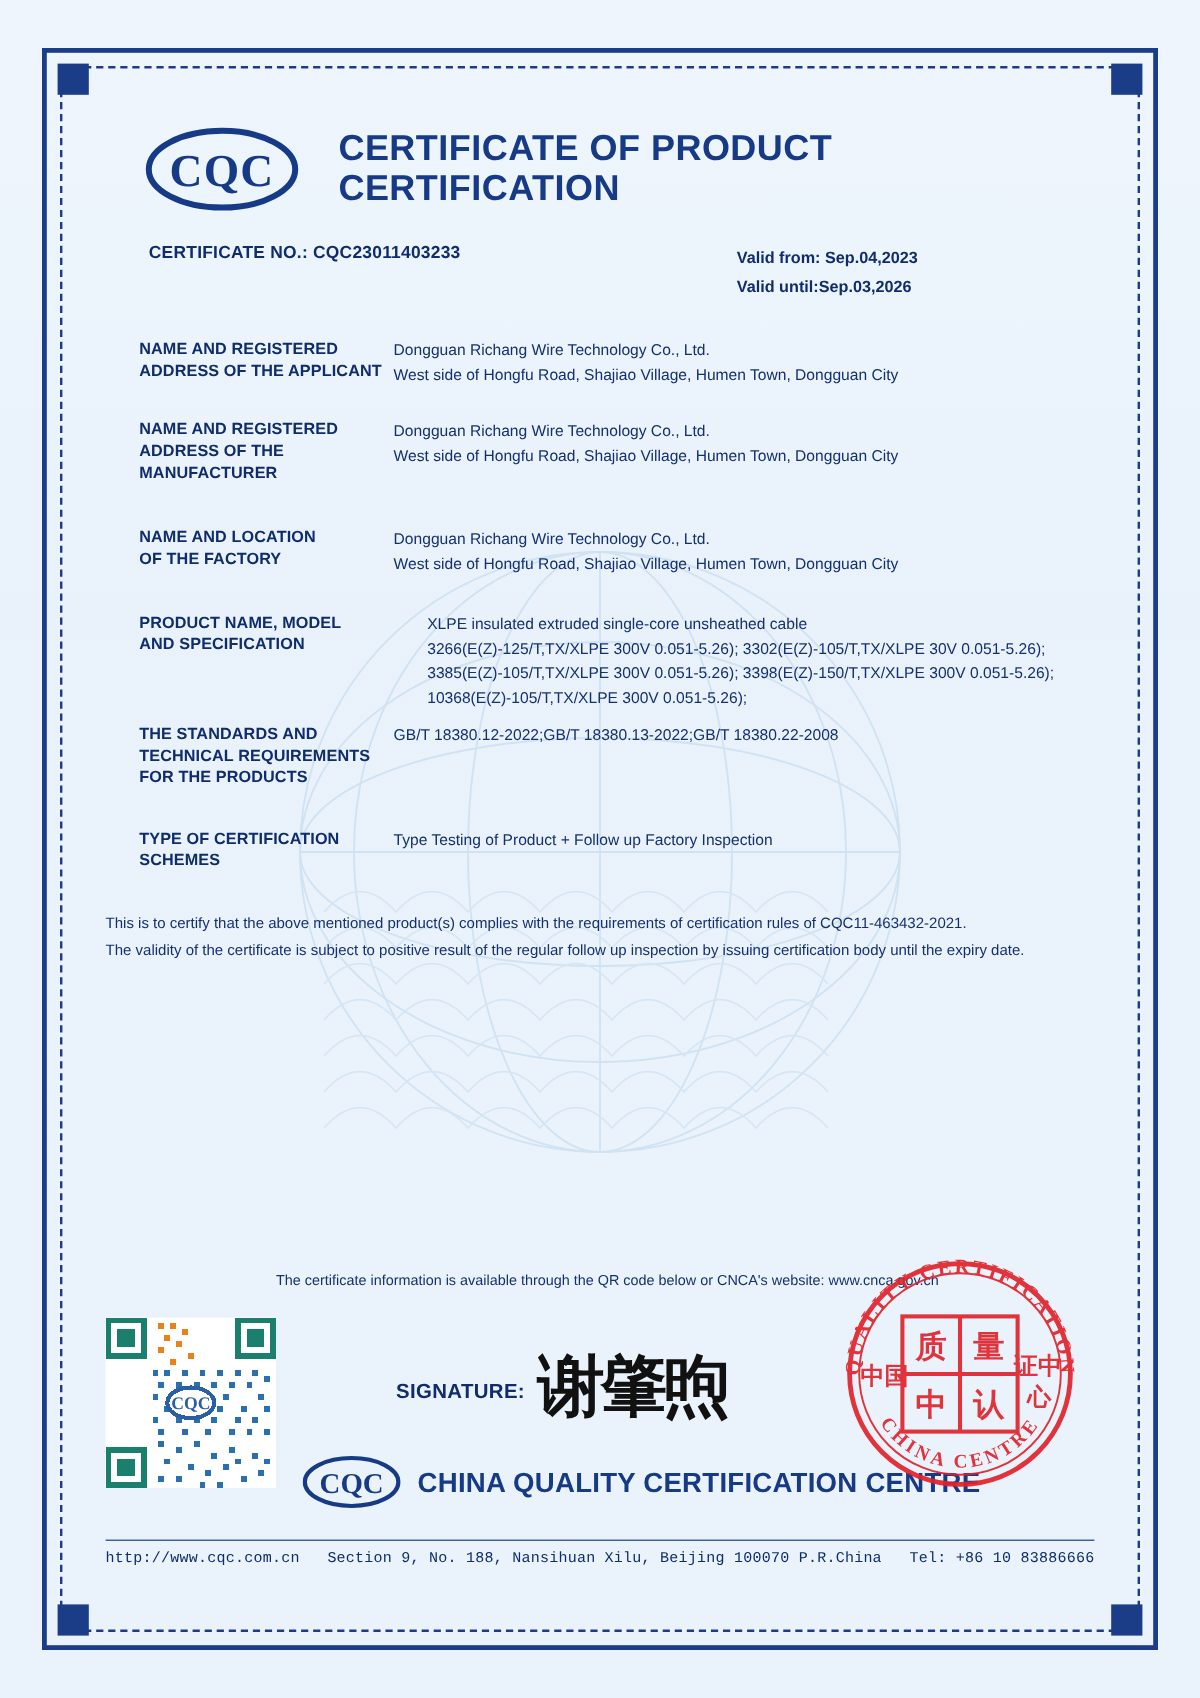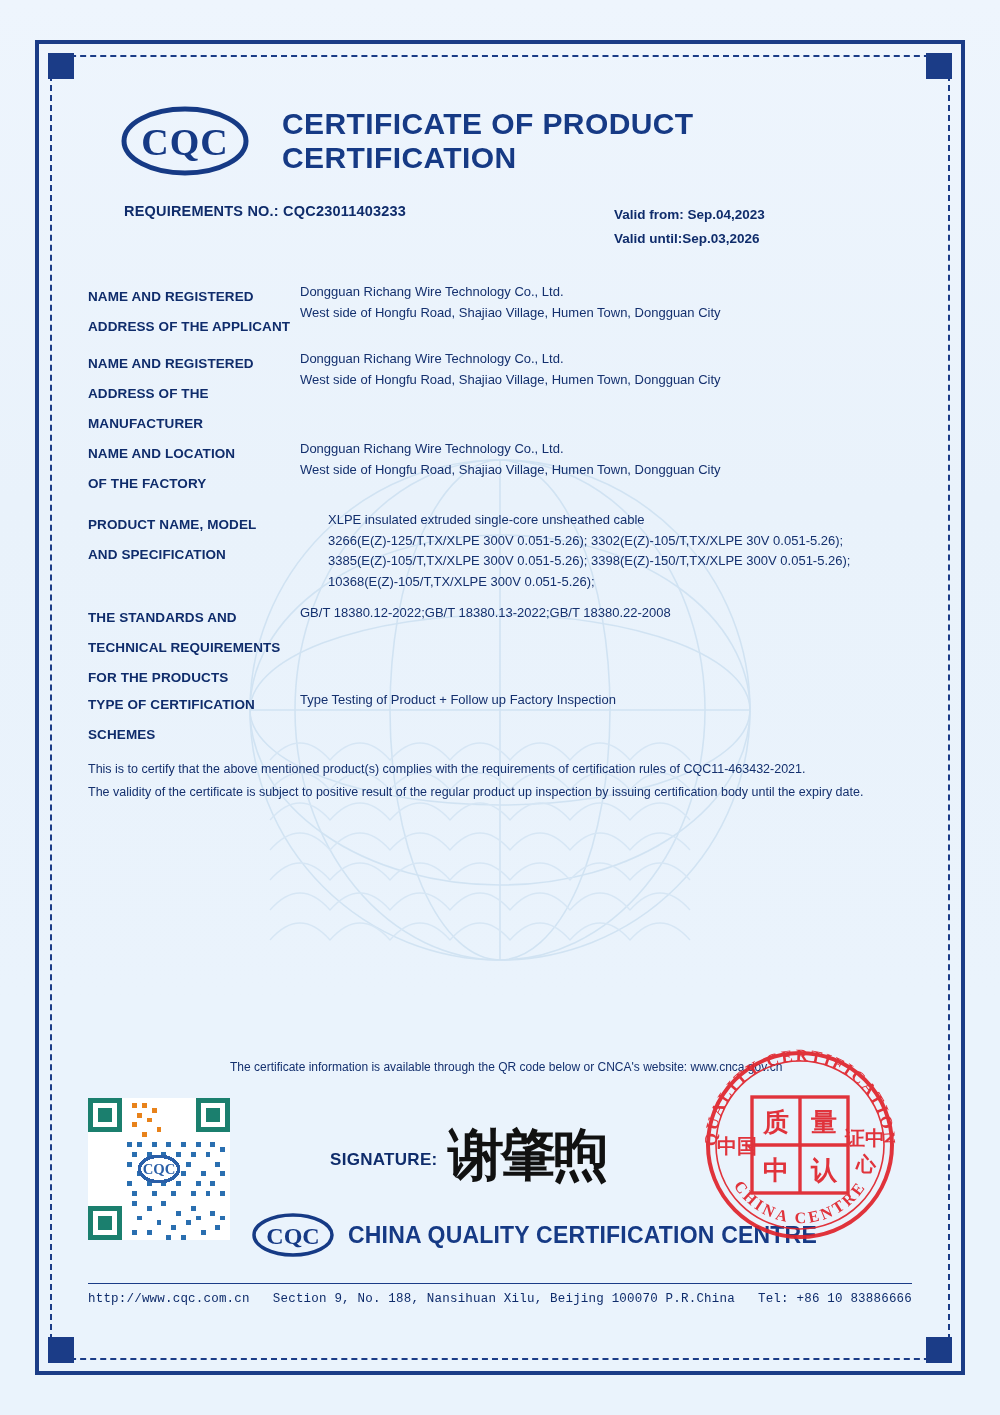--- a/index.html
+++ b/index.html
@@ -99,23 +99,24 @@
     left: 88px;
     width: 810px;
     display: flex;
   }
   .field .label {
     width: 212px;
     flex: 0 0 212px;
     font-size: 13.5px;
     font-weight: bold;
     color: #0f2c6b;
-    line-height: 30px;
+    line-height: 18px;
     letter-spacing: .1px;
     white-space: pre-line;
+    margin-left: 28px;
   }
   .field .value {
     flex: 1;
     font-size: 13px;
     color: #14306e;
     line-height: 20.5px;
     white-space: pre-line;
   }
 
   .row-applicant   { top: 282px; }
@@ -251,21 +252,21 @@
   <div class="corner br"></div>
 
   <div class="header">
     <svg class="cqc-logo-big" viewBox="0 0 130 72">
       <ellipse cx="65" cy="36" rx="61" ry="32" fill="none" stroke="#163a85" stroke-width="5"></ellipse>
       <text x="65" y="50" text-anchor="middle" font-family="Liberation Serif, serif" font-size="38" font-weight="bold" fill="#163a85" letter-spacing="1">CQC</text>
     </svg>
     <div class="cert-title">CERTIFICATE OF PRODUCT CERTIFICATION</div>
   </div>
 
-  <div class="certno">REQUIREMENTS NO.: CQC23011403233</div>
+  <div class="certno">CERTIFICATE NO.: CQC23011403233</div>
 
   <div class="valid-block">
     <div><b>Valid from: Sep.04,2023</b></div>
     <div><b>Valid until:Sep.03,2026</b></div>
   </div>
 
   <div class="field row-applicant">
     <div class="label">NAME AND REGISTERED
 ADDRESS OF THE APPLICANT</div>
     <div class="value">Dongguan Richang Wire Technology Co., Ltd.
@@ -303,21 +304,21 @@
     <div class="value">GB/T 18380.12-2022;GB/T 18380.13-2022;GB/T 18380.22-2008</div>
   </div>
 
   <div class="field row-schemes">
     <div class="label">TYPE OF CERTIFICATION
 SCHEMES</div>
     <div class="value">Type Testing of Product + Follow up Factory Inspection</div>
   </div>
 
   <div class="statement statement-1">This is to certify that the above mentioned product(s) complies with the requirements of certification rules of CQC11-463432-2021.</div>
-  <div class="statement statement-2">The validity of the certificate is subject to positive result of the regular product up inspection by issuing certification body until the expiry date.</div>
+  <div class="statement statement-2">The validity of the certificate is subject to positive result of the regular follow up inspection by issuing certification body until the expiry date.</div>
 
   <div class="qr-note">The certificate information is available through the QR code below or CNCA's website: www.cnca.gov.cn</div>
 
   <svg class="qr" viewBox="0 0 29 29" shape-rendering="crispEdges">
     <rect width="29" height="29" fill="#ffffff"></rect>
     <g fill="#1b7f6e">
       <rect x="0" y="0" width="7" height="1"></rect>
         <rect x="0" y="6" width="7" height="1"></rect>
       <rect x="0" y="0" width="1" height="7"></rect>
         <rect x="6" y="0" width="1" height="7"></rect>

